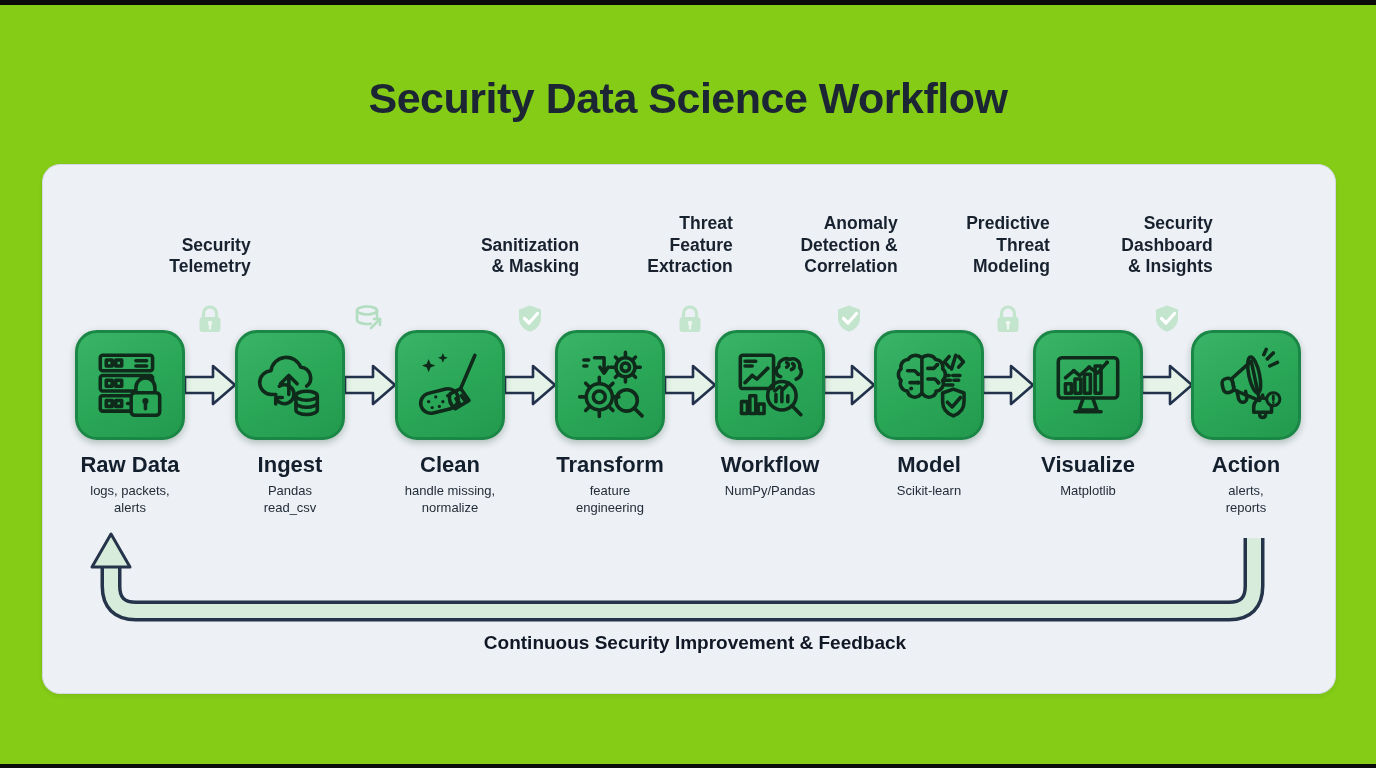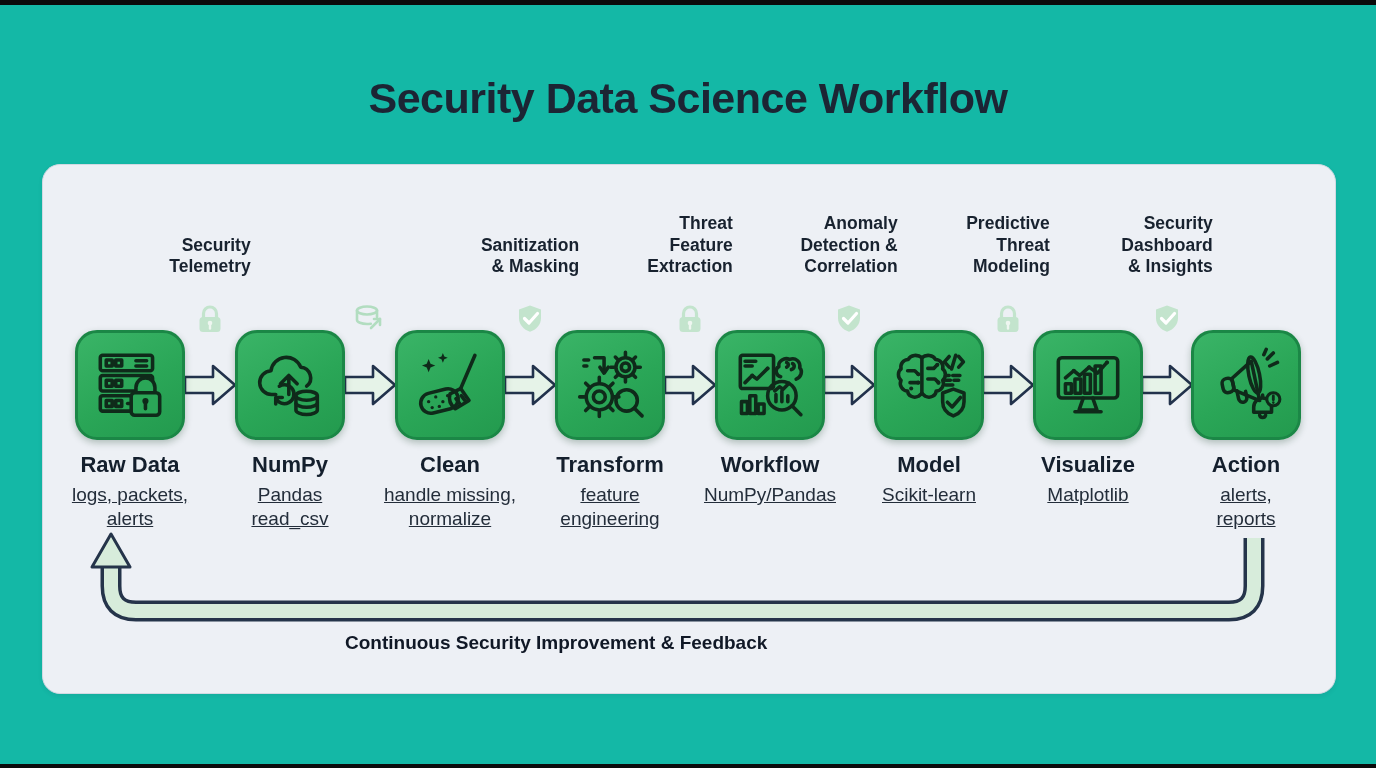--- a/index.html
+++ b/index.html
@@ -1,42 +1,42 @@
 <!DOCTYPE html>
 <html><head>
 <meta charset="utf-8">
 <style>
   html,body{margin:0;padding:0;}
   body{font-family:"Liberation Sans","DejaVu Sans",sans-serif;background:#fdfdfb;}
-  .canvas{position:relative;width:1376px;height:768px;background:#14b8a6;overflow:hidden;}
+  .canvas{position:relative;width:1376px;height:768px;background:#84cc16;overflow:hidden;}
   .bar{position:absolute;left:0;width:1376px;background:#0b0b0b;}
   .bar-top{top:0;height:5px;}
   .bar-bottom{bottom:0;height:4px;}
   .main-title{position:absolute;top:74px;left:0;width:1376px;text-align:center;
     font-size:43px;font-weight:800;color:#1c2534;letter-spacing:-.5px;}
   .panel{position:absolute;left:42px;top:164px;width:1292px;height:528px;
     background:#edf0f5;border:1.5px solid #d2d9e2;border-radius:18px;
     box-shadow:0 2px 4px rgba(30,40,60,.08);}
   .stage{position:absolute;width:170px;text-align:center;}
   .stage-box{position:absolute;top:330px;width:110px;height:110px;border-radius:22px;
     background:linear-gradient(150deg,#3ab467 0%,#2aa657 55%,#239a4e 100%);
     border:3px solid #1b8746;box-sizing:border-box;
     box-shadow:0 3px 7px rgba(20,60,35,.28);
     display:flex;align-items:center;justify-content:center;}
   .stage-box svg{width:76px;height:76px;}
   .stage-title{position:absolute;top:452px;width:170px;font-size:22px;font-weight:800;color:#141f2d;}
-  .stage-sub{position:absolute;top:483px;width:170px;font-size:19px;font-weight:400;
-    color:#232d3a;line-height:1.28;white-space:pre-line;text-decoration:underline;}
+  .stage-sub{position:absolute;top:483px;width:170px;font-size:13px;font-weight:400;
+    color:#232d3a;line-height:1.28;white-space:pre-line;}
   .conn-label{position:absolute;top:200px;height:78px;width:176px;
     display:flex;align-items:flex-end;justify-content:center;text-align:right;
     font-size:17.5px;font-weight:700;color:#18222f;line-height:1.24;white-space:pre-line;}
   .conn-badge{position:absolute;top:301px;width:36px;height:36px;}
   .conn-arrow{position:absolute;top:362px;width:54px;height:46px;}
   .feedback-svg{position:absolute;left:0;top:0;width:1376px;height:768px;pointer-events:none;}
-  .feedback-label{position:absolute;left:345px;top:632px;width:700px;text-align:left;
+  .feedback-label{position:absolute;left:345px;top:632px;width:700px;text-align:center;
     font-size:19px;font-weight:800;color:#101826;}
   .icon-stroke{stroke:#0f2a1a;fill:none;stroke-width:3;stroke-linecap:round;stroke-linejoin:round;}
 </style>
 </head>
 <body>
 
 <div class="canvas">
   <div class="bar bar-top"></div>
   <div class="bar bar-bottom"></div>
 
@@ -166,21 +166,21 @@
           <path d="M20 43a8 8 0 1 0 3-10"></path>
             <path d="M20 48v-5.5h5.5"></path>
         </g>
         <g>
           <path d="M37 41v12c0 2 4 3.8 9 3.8s9-1.8 9-3.8V41" fill="#2aa657" stroke="#0f2a1a" stroke-width="3"></path>
           <path d="M37 47c0 2 4 3.8 9 3.8s9-1.8 9-3.8" fill="none" stroke="#0f2a1a" stroke-width="3"></path>
           <ellipse cx="46" cy="41" rx="9" ry="3.8" fill="#2aa657" stroke="#0f2a1a" stroke-width="3"></ellipse>
         </g>
       </svg>
     </div>
-    <div class="stage-title">NumPy</div>
+    <div class="stage-title">Ingest</div>
     <div class="stage-sub">Pandas
 read_csv</div>
   </div>
 
   <div class="stage" style="left:365px">
     <div class="stage-box" style="left:30px">
       <svg viewBox="0 0 64 64">
         <path d="M14 10l1.6 4 4 1.6-4 1.6-1.6 4-1.6-4-4-1.6 4-1.6z" fill="#0f2a1a"></path>
         <path d="M26 5l1.2 2.9 2.9 1.2-2.9 1.2L26 13.2l-1.2-2.9-2.9-1.2 2.9-1.2z" fill="#0f2a1a"></path>
         <g class="icon-stroke">

